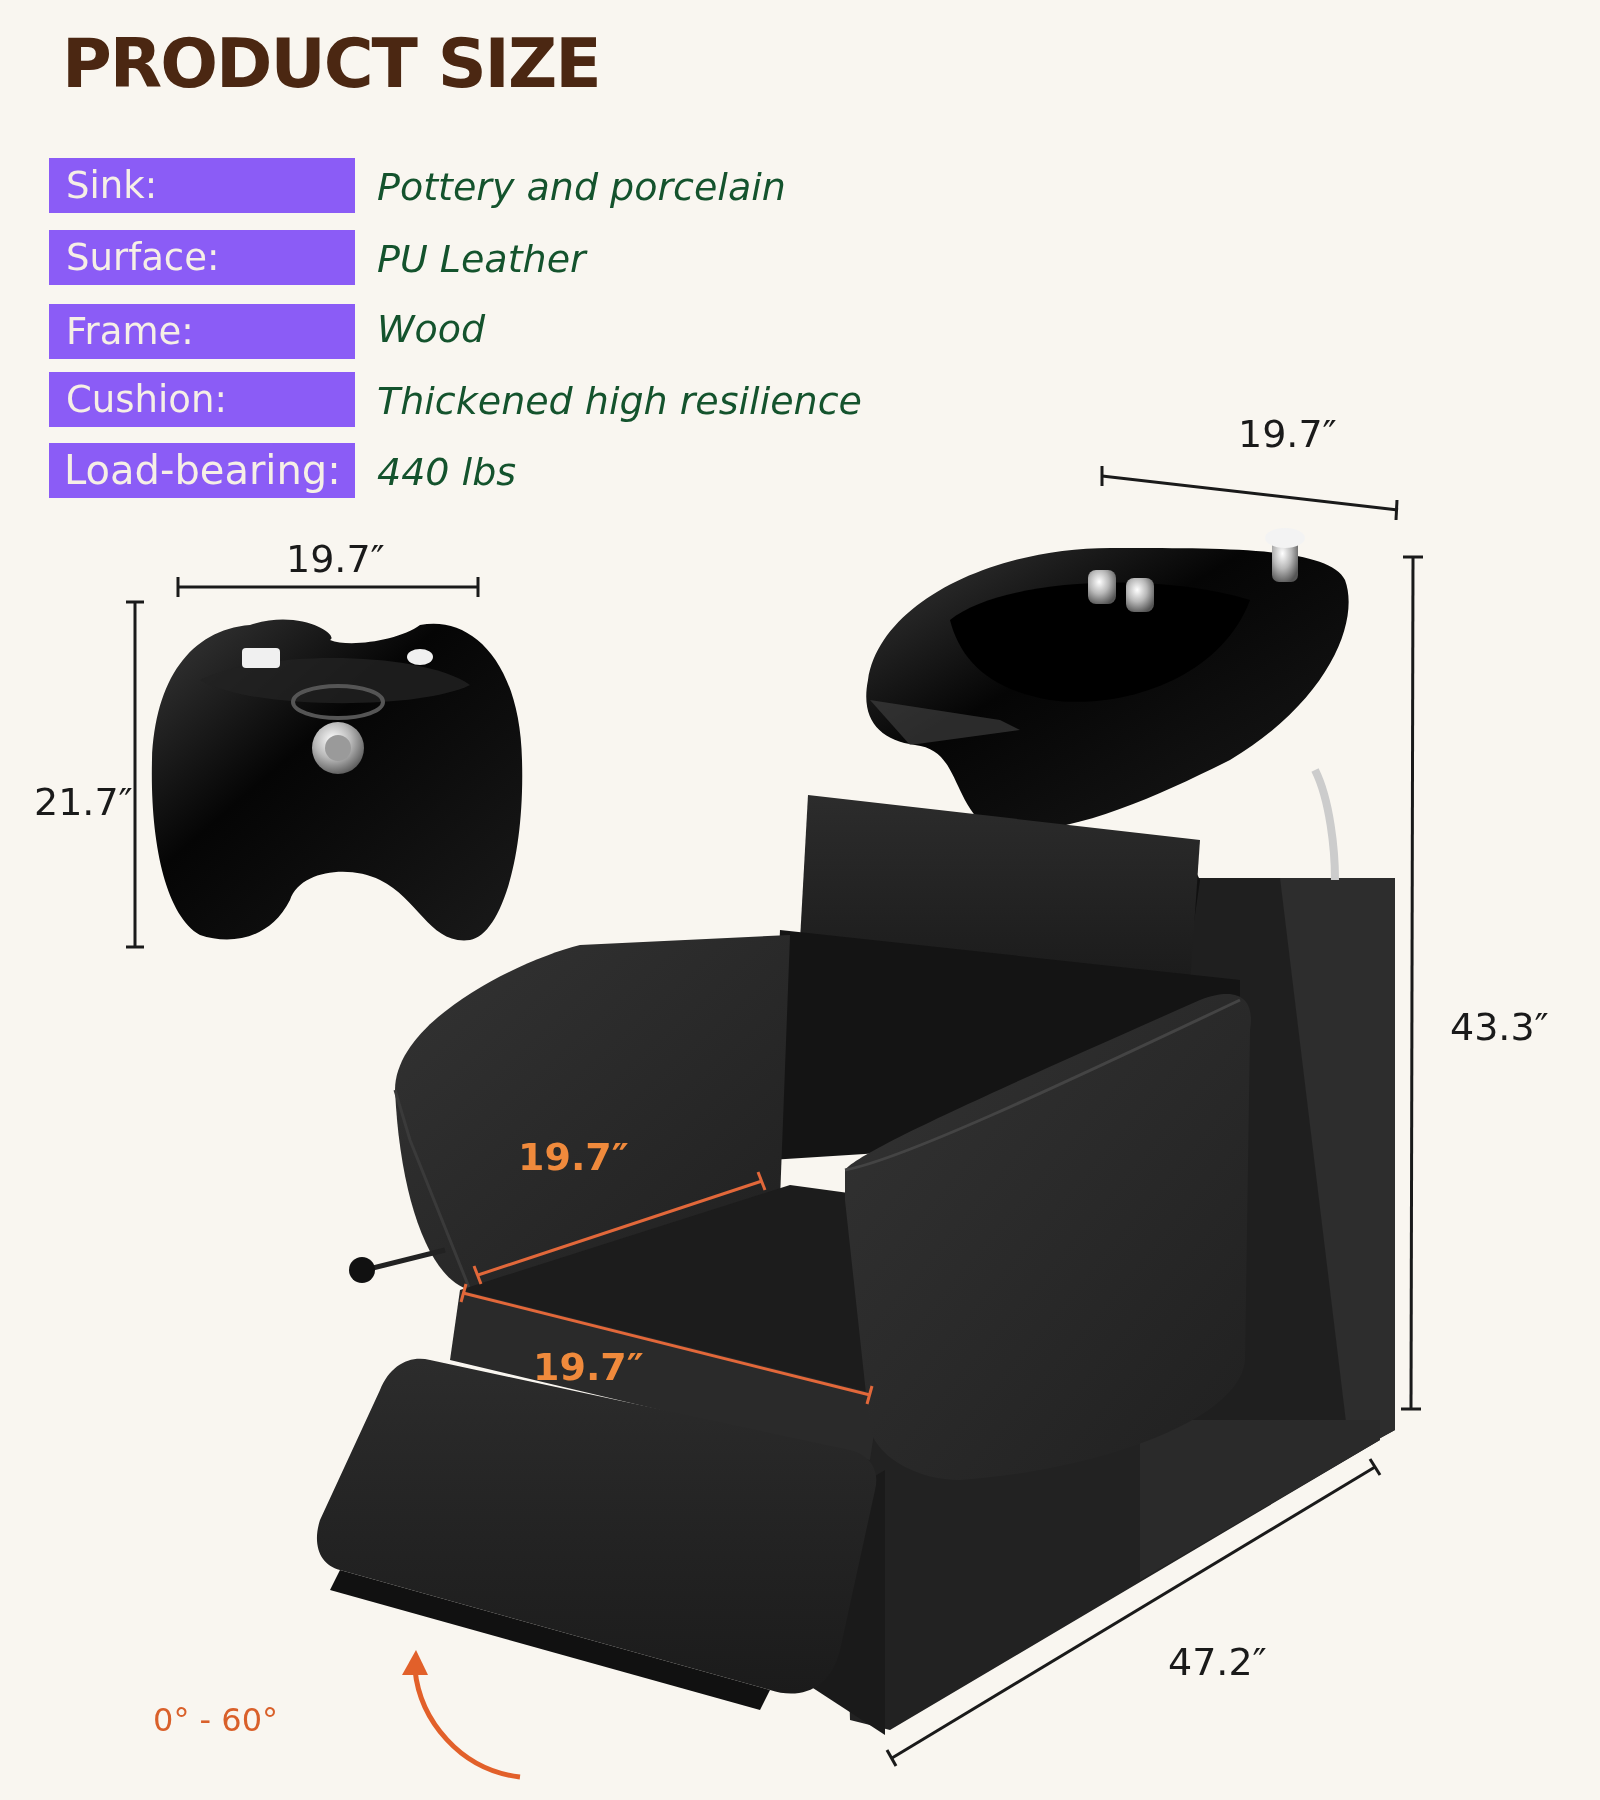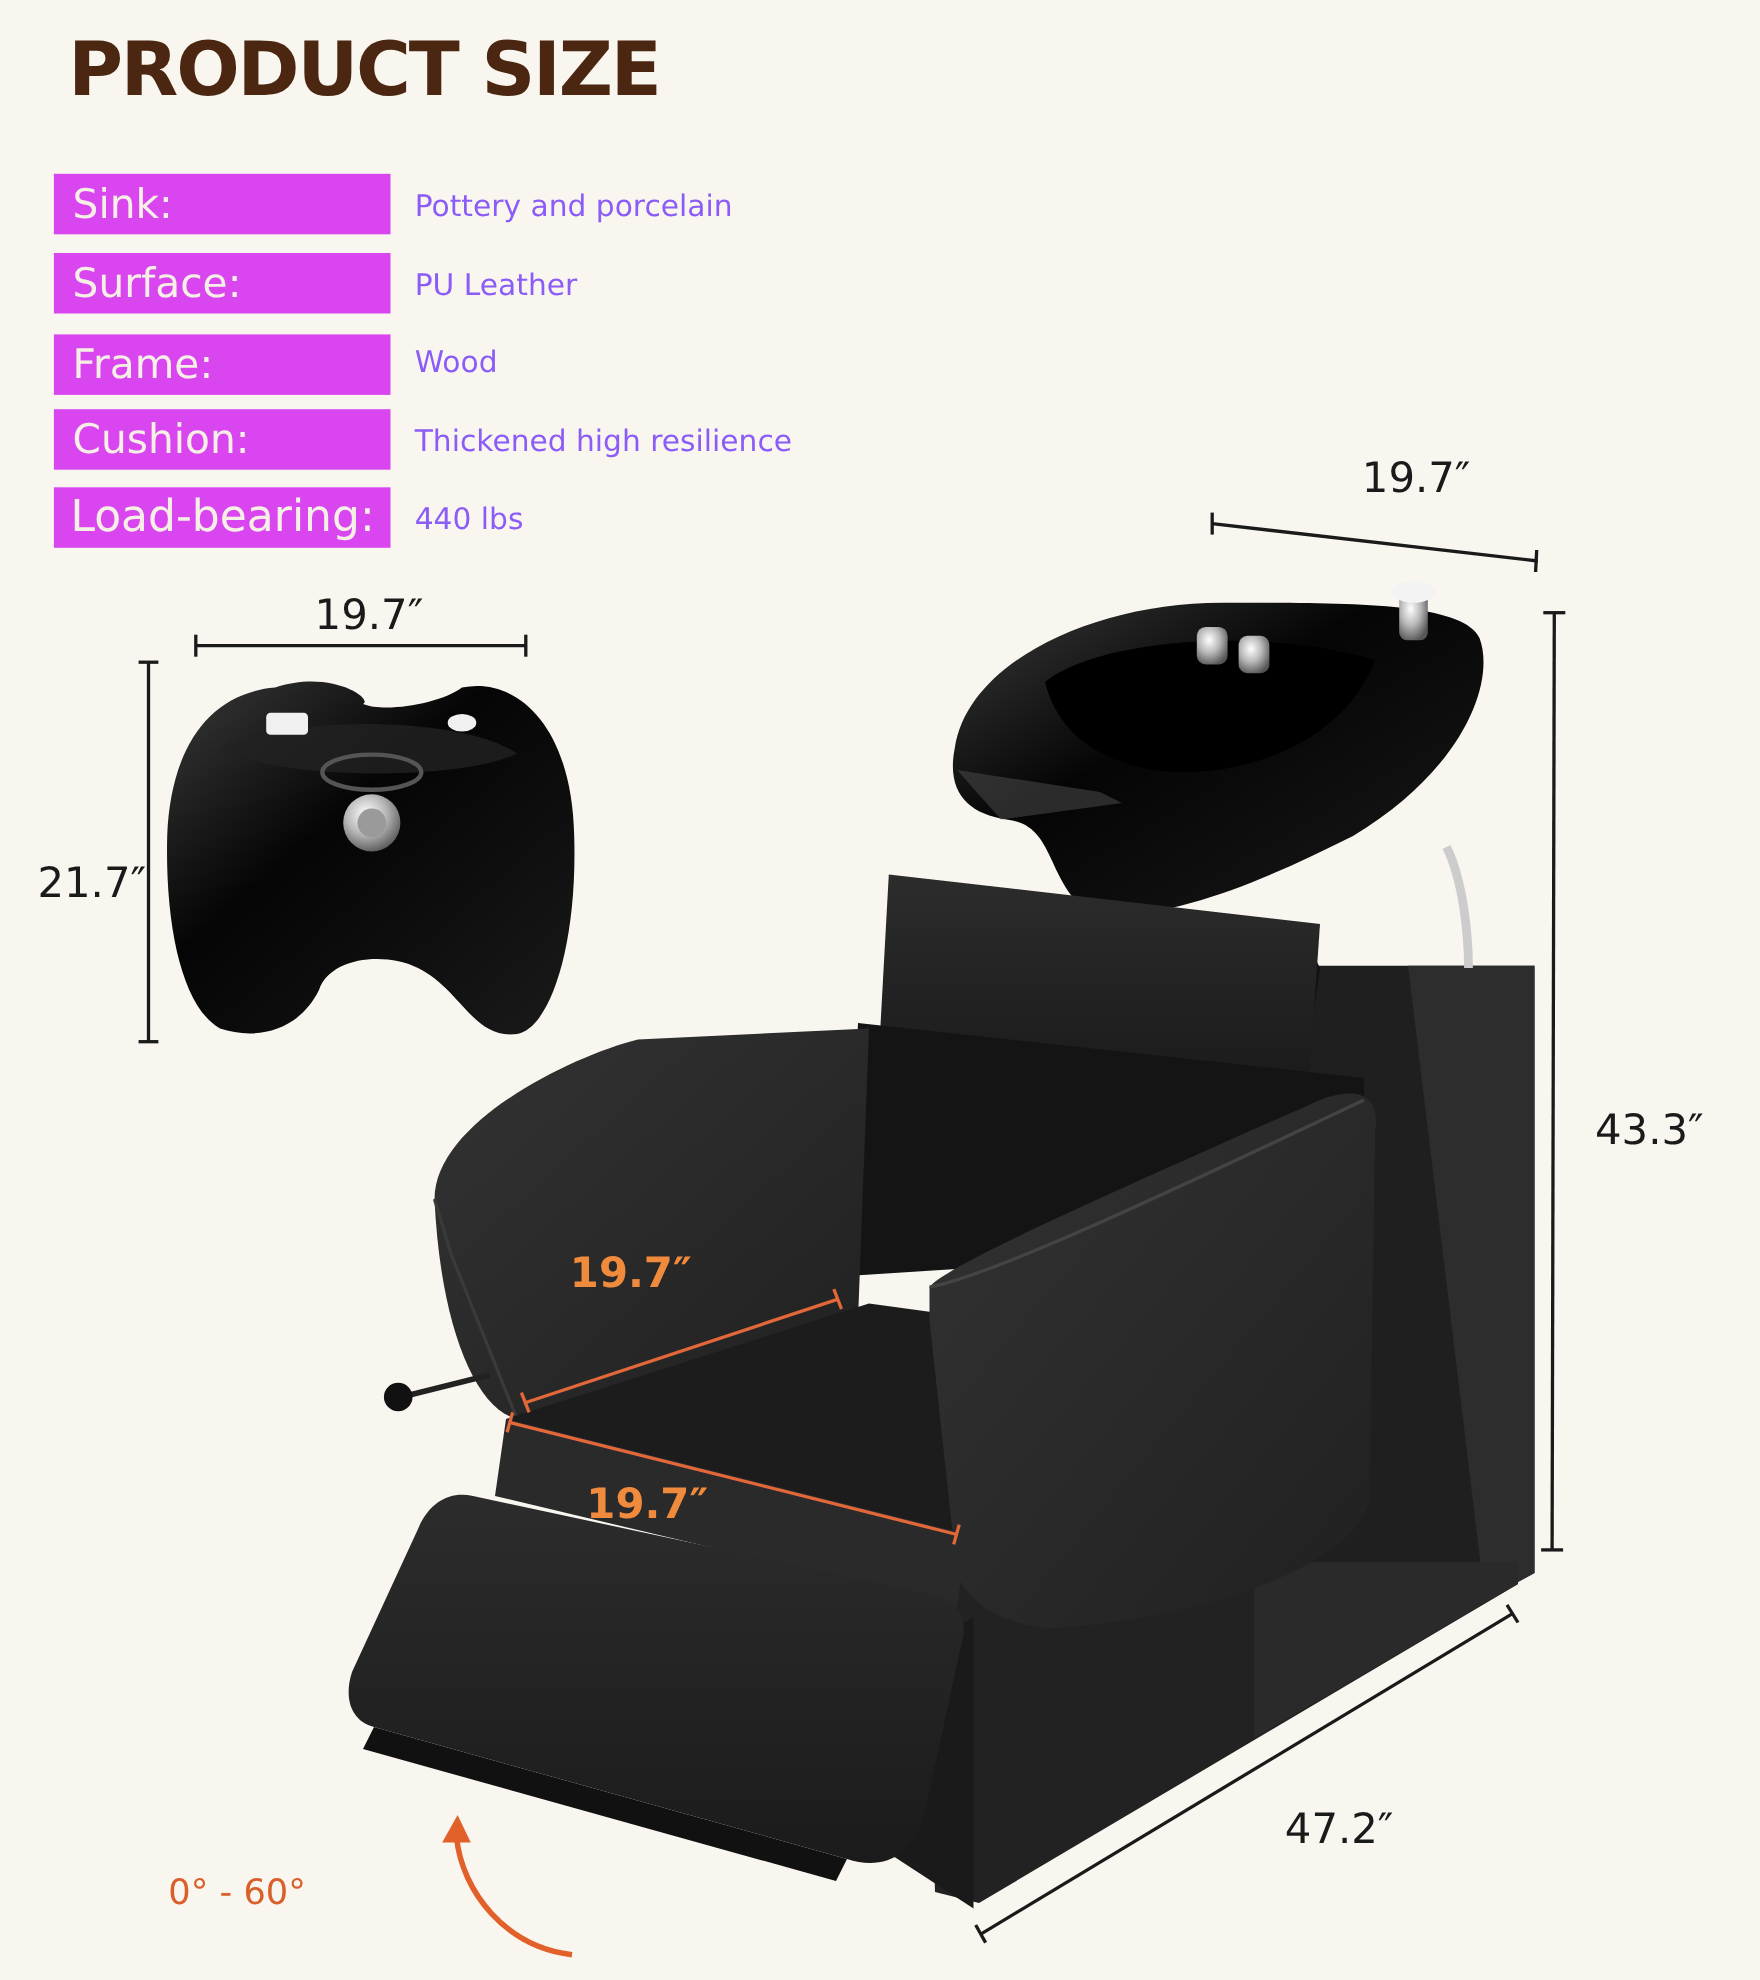--- a/index.html
+++ b/index.html
@@ -1,20 +1,20 @@
 <!DOCTYPE html>
 <html><head>
 <meta charset="utf-8">
 <style>
   html,body{margin:0;padding:0;}
   body{width:1600px;height:1800px;background:#f9f6f0;position:relative;overflow:hidden;font-family:"DejaVu Sans","Liberation Sans",sans-serif;color:#1a1a1a;}
   .abs{position:absolute;}
   .title{left:62px;top:30px;font-family:"DejaVu Sans",sans-serif;font-weight:bold;font-size:68px;letter-spacing:-2px;color:#4b2712;line-height:1;}
-  .spec-box{position:absolute;left:49px;width:306px;height:55px;background:#d946ef;color:#f6efe6;font-size:37px;line-height:55px;padding-left:17px;box-sizing:border-box;white-space:nowrap;overflow:visible;}
-  .spec-val{position:absolute;left:377px;height:55px;line-height:55px;font-size:27px;color:#8b5cf6;white-space:nowrap;}
+  .spec-box{position:absolute;left:49px;width:306px;height:55px;background:#8b5cf6;color:#f6efe6;font-size:37px;line-height:55px;padding-left:17px;box-sizing:border-box;white-space:nowrap;overflow:visible;}
+  .spec-val{position:absolute;left:377px;height:55px;line-height:55px;font-size:38px;color:#14532d;white-space:nowrap;font-style:italic;}
   .dim{position:absolute;font-size:38px;color:#1a1a1a;white-space:nowrap;line-height:1;}
   .dim-orange{position:absolute;font-size:38px;font-weight:bold;color:#f08a3c;white-space:nowrap;line-height:1;}
   .note{position:absolute;color:#d9602a;font-size:32px;text-align:center;line-height:1.25;white-space:nowrap;}
   svg{position:absolute;left:0;top:0;}
 </style>
 </head>
 <body>
 
 <div class="abs title">PRODUCT SIZE</div>
 

